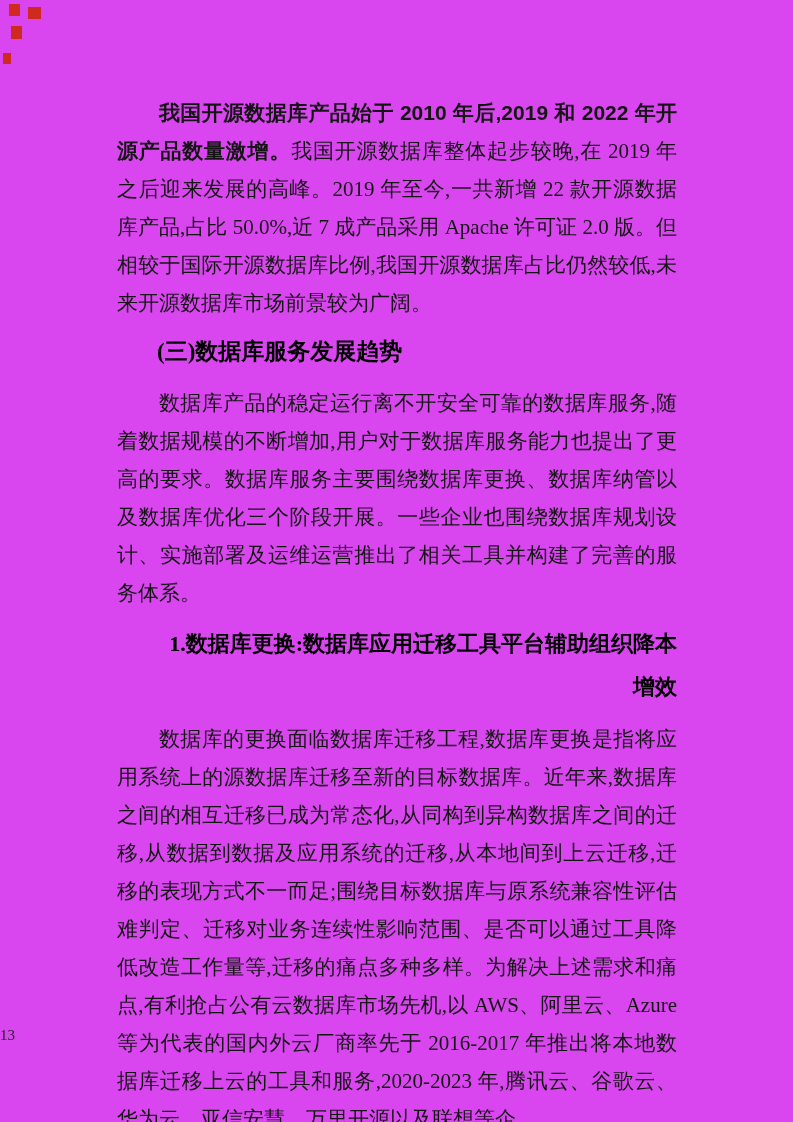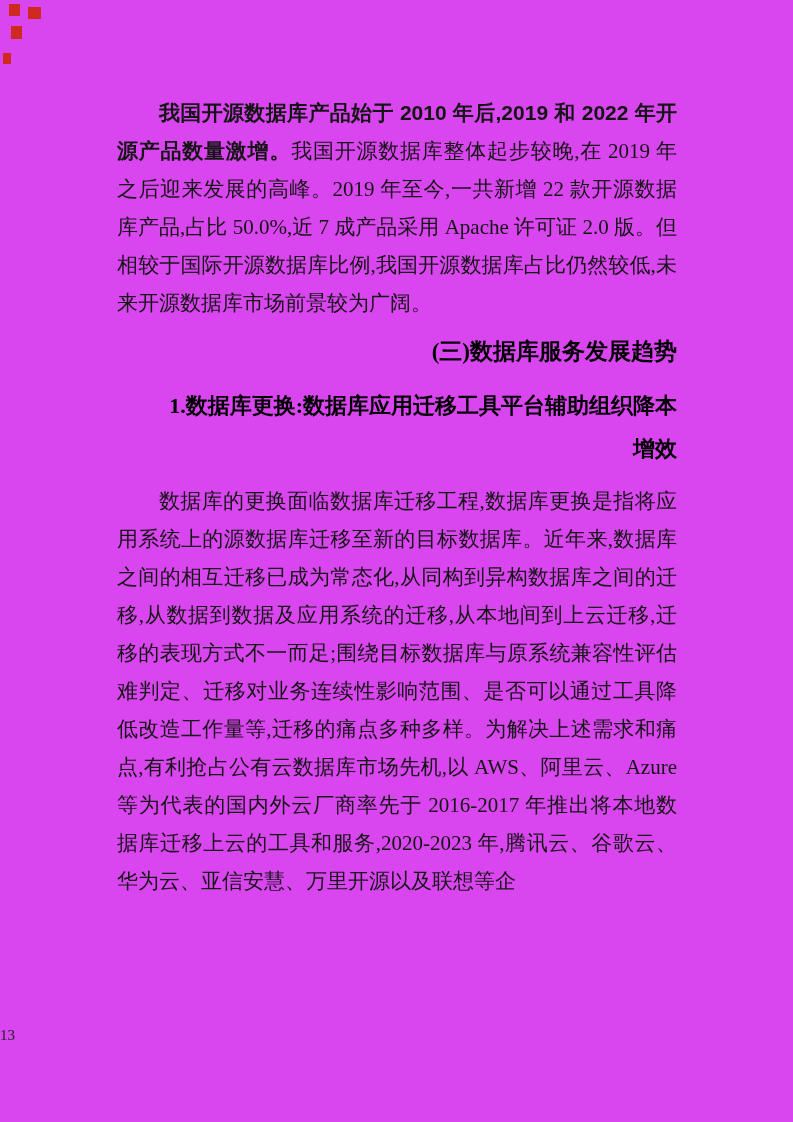--- a/index.html
+++ b/index.html
@@ -44,21 +44,20 @@
     font-weight: bold;
     font-family: "Liberation Sans", "DejaVu Sans", sans-serif;
   }
   .section-heading {
     margin: 15px 0 17px 0;
     padding-left: 40px;
     font-size: 23px;
     line-height: 30px;
     font-weight: bold;
     color: #000000;
-    text-align: right;
   }
   .sub-heading {
     margin: 10px 0 12px 42px;
     font-size: 22px;
     line-height: 43px;
     font-weight: bold;
     text-align: right;
     color: #000000;
   }
   .page-number {
@@ -82,20 +81,21 @@
     <span class="corner-mark mark-3"></span>
     <span class="corner-mark mark-4"></span>
   </div>
 
   <div class="content">
 
     <p class="para"><span class="bold-lead">我国开源数据库产品始于 2010 年后,2019 和 2022 年开源产品数量激增。</span><span>我国开源数据库整体起步较晚,在 2019 年之后迎来发展的高峰。2019 年至今,一共新增 22 款开源数据库产品,占比 50.0%,近 7 成产品采用 Apache 许可证 2.0 版。但相较于国际开源数据库比例,我国开源数据库占比仍然较低,未来开源数据库市场前景较为广阔。</span></p>
 
     <h2 class="section-heading">(三)数据库服务发展趋势</h2>
 
+    <p class="para">数据库产品的稳定运行离不开安全可靠的数据库服务,随着数据规模的不断增加,用户对于数据库服务能力也提出了更高的要求。数据库服务主要围绕数据库更换、数据库纳管以及数据库优化三个阶段开展。一些企业也围绕数据库规划设计、实施部署及运维运营推出了相关工具并构建了完善的服务体系。</p>
 
     <h3 class="sub-heading">1.数据库更换:数据库应用迁移工具平台辅助组织降本增效</h3>
 
     <p class="para">数据库的更换面临数据库迁移工程,数据库更换是指将应用系统上的源数据库迁移至新的目标数据库。近年来,数据库之间的相互迁移已成为常态化,从同构到异构数据库之间的迁移,从数据到数据及应用系统的迁移,从本地间到上云迁移,迁移的表现方式不一而足;围绕目标数据库与原系统兼容性评估难判定、迁移对业务连续性影响范围、是否可以通过工具降低改造工作量等,迁移的痛点多种多样。为解决上述需求和痛点,有利抢占公有云数据库市场先机,以 AWS、阿里云、Azure 等为代表的国内外云厂商率先于 2016-2017 年推出将本地数据库迁移上云的工具和服务,2020-2023 年,腾讯云、谷歌云、华为云、亚信安慧、万里开源以及联想等企</p>
 
   </div>
 
   <div class="page-number">13</div>
 
 </div>

